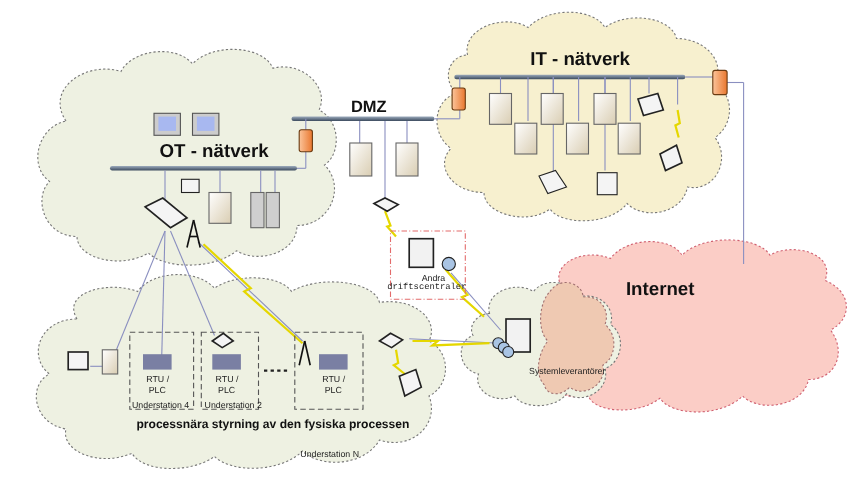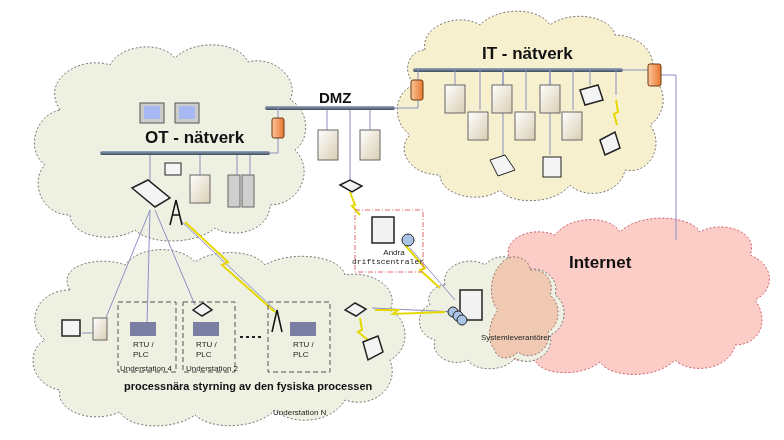--- a/index.html
+++ b/index.html
@@ -2,21 +2,21 @@
 <html><head>
 <meta charset="utf-8">
 <style>
   html,body{margin:0;padding:0;background:#ffffff;}
   body{width:784px;height:440px;position:relative;overflow:hidden;font-family:"Liberation Sans",sans-serif;}
   svg{position:absolute;left:0;top:0;}
   .lbl{position:absolute;color:#111;white-space:nowrap;}
   .big{font-weight:bold;font-size:17px;}
   .med{font-weight:bold;font-size:17px;}
   .small{font-size:8px;color:#222;}
-  .rtu{font-size:8px;color:#222;line-height:10px;}
+  .rtu{font-size:8px;color:#222;text-align:center;line-height:10px;}
   .caption{font-weight:bold;font-size:11px;}
 </style>
 </head>
 <body>
 
 <svg width="784" height="440" viewBox="0 0 784 440">
   <defs>
     <linearGradient id="srv" x1="0" x2="1" y1="0" y2="1">
       <stop offset="0" stop-color="#ffffff"></stop>
         <stop offset="1" stop-color="#d9cdb2"></stop>

